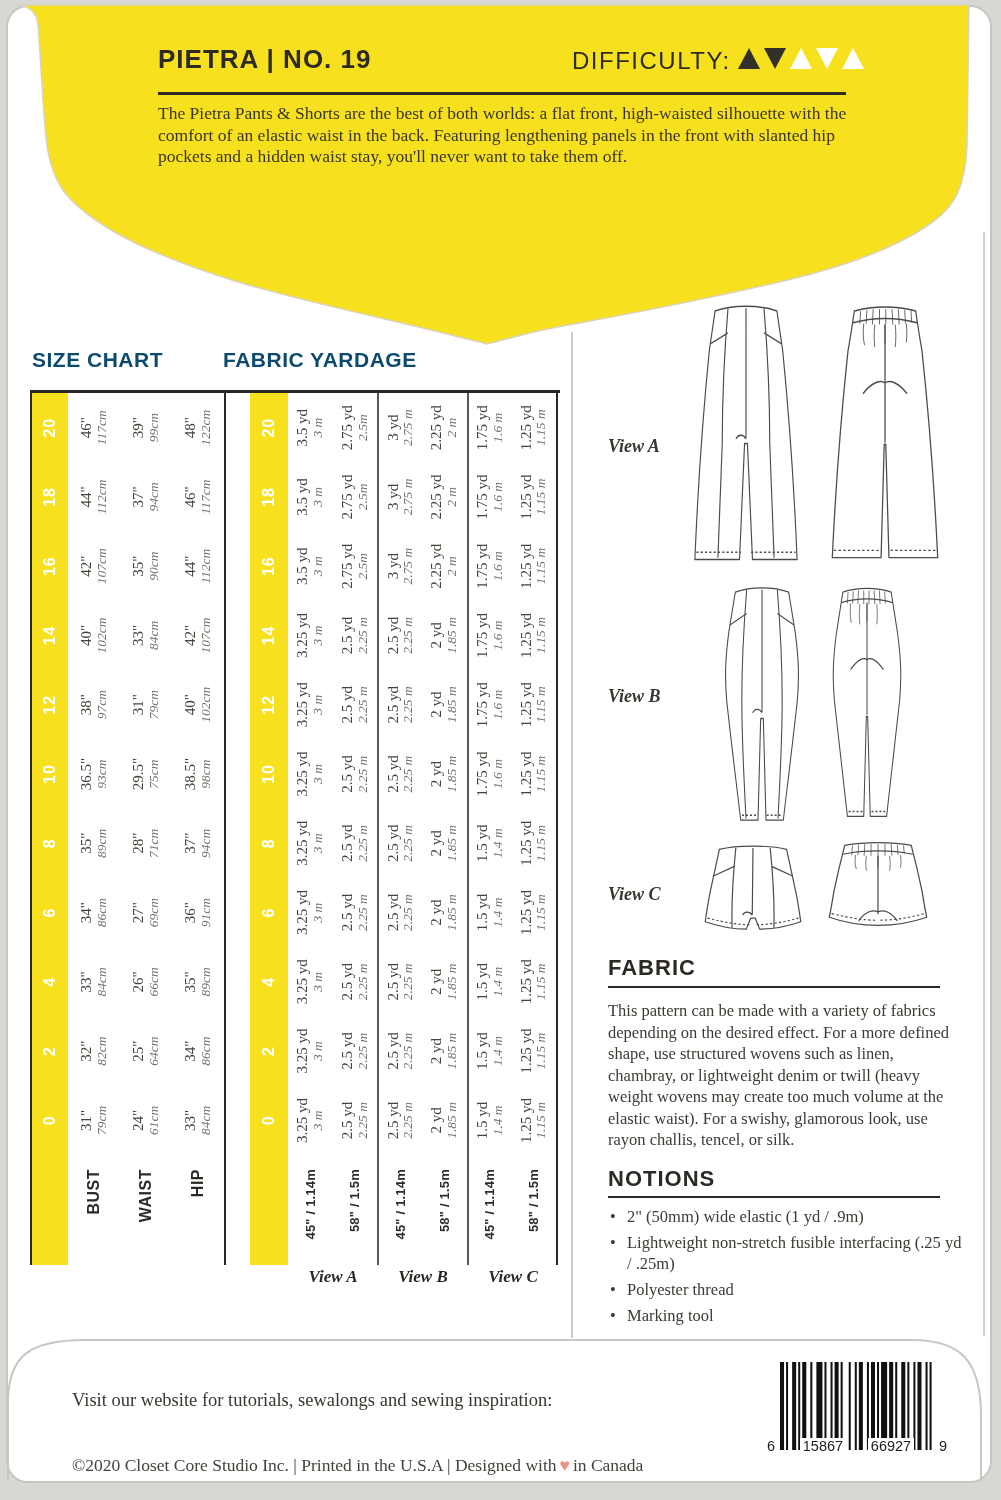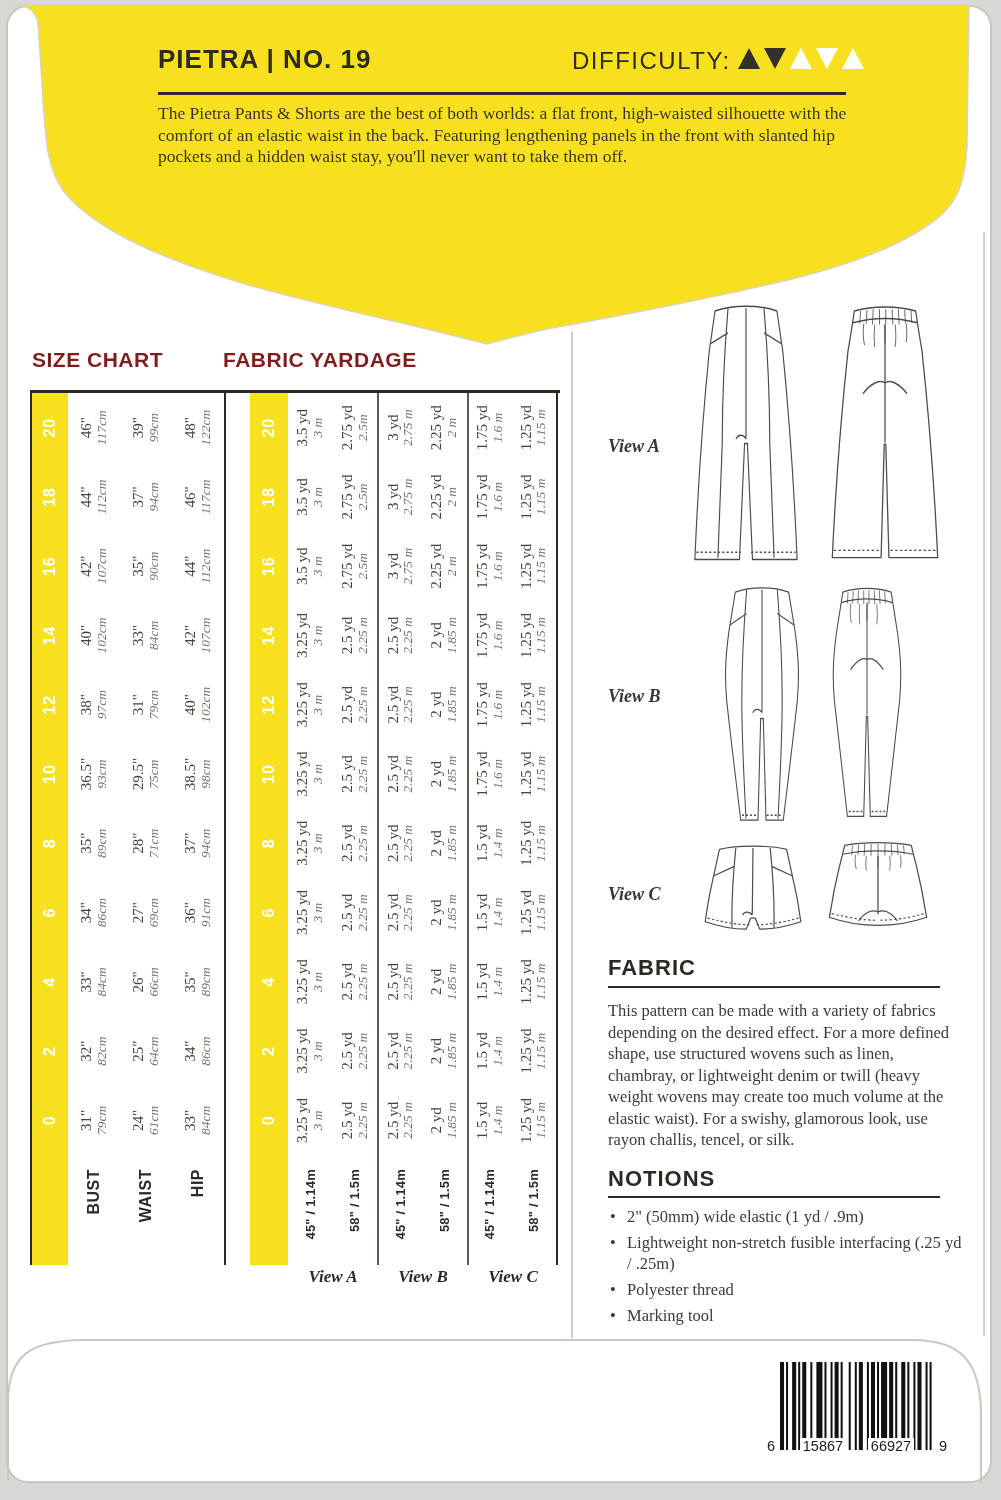--- a/index.html
+++ b/index.html
@@ -21,21 +21,21 @@
   .tri-up{border-left:11px solid transparent;border-right:11px solid transparent;border-bottom:21px solid #332f29;}
   .tri-down{border-left:11px solid transparent;border-right:11px solid transparent;border-top:21px solid #332f29;}
   .tri-open.tri-up{border-bottom-color:#ffffff;}
   .tri-open.tri-down{border-top-color:#ffffff;}
   .hdr-rule{position:absolute;left:158px;top:92px;width:688px;height:3px;background:var(--dark);}
   .desc{position:absolute;left:158px;width:706px;font-family:"Liberation Serif",serif;
     font-size:17.5px;line-height:21.5px;color:#3b3624;}
   #desc1{top:103px;} #desc2{top:176px;}
 
   
-  .chart-heading{position:absolute;top:348px;font-weight:bold;font-size:21px;color:#7f1d1d;letter-spacing:0.5px;text-align:center;}
+  .chart-heading{position:absolute;top:348px;font-weight:bold;font-size:21px;color:#0c4a6e;letter-spacing:0.5px;text-align:center;}
   #sc-heading{left:32px;} #fy-heading{left:223px;}
 
   
   .rot-chart{position:absolute;left:30px;top:1265px;width:875px;height:530px;
     transform:rotate(-90deg);transform-origin:0 0;box-sizing:border-box;
     border-right:3px solid #2b2823;}
   .tbl{position:absolute;left:0;width:872px;display:grid;grid-template-columns:110px repeat(11,1fr);
     box-sizing:border-box;}
   #tbl-size{top:0;height:196px;grid-template-rows:36px repeat(3,1fr);
     border-top:2px solid #2b2823;border-bottom:2px solid #2b2823;}
@@ -624,20 +624,24 @@
       </div>
       <div class="notion-item">
         <span class="bullet">•</span>
         <span>Marking tool</span>
       </div>
     </div>
 
   <svg id="bottomflap-svg" width="1001" height="170" viewBox="0 0 1001 170">
     <path d="M 8,150 L 8,70 C 9,27 28,10 85,10 L 912,10 C 962,10 981,32 981,86 L 981,152" fill="none" stroke="#c8c8c3" stroke-width="2"></path>
   </svg>
+  <div class="visit">Visit our website for tutorials, sewalongs and sewing inspiration:</div>
+  <div class="copyright">
+    <span>©2020 Closet Core Studio Inc.  |  Printed in the U.S.A  |  Designed with</span><span class="heart">♥</span><span>in Canada</span>
+  </div>
   <div class="barcode">
     <svg id="barcode-bars" viewBox="0 0 160 88" preserveAspectRatio="none">
         <rect x="0" y="0" width="4.2" height="88" fill="#111"></rect>
         <rect x="6.300000000000001" y="0" width="2.1" height="88" fill="#111"></rect>
         <rect x="12.600000000000001" y="0" width="4.2" height="88" fill="#111"></rect>
         <rect x="18.900000000000002" y="0" width="2.1" height="88" fill="#111"></rect>
         <rect x="23.100000000000005" y="0" width="4.2" height="88" fill="#111"></rect>
         <rect x="31.500000000000004" y="0" width="2.1" height="88" fill="#111"></rect>
         <rect x="37.800000000000004" y="0" width="6.300000000000001" height="88" fill="#111"></rect>
         <rect x="46.20000000000001" y="0" width="2.1" height="88" fill="#111"></rect>

